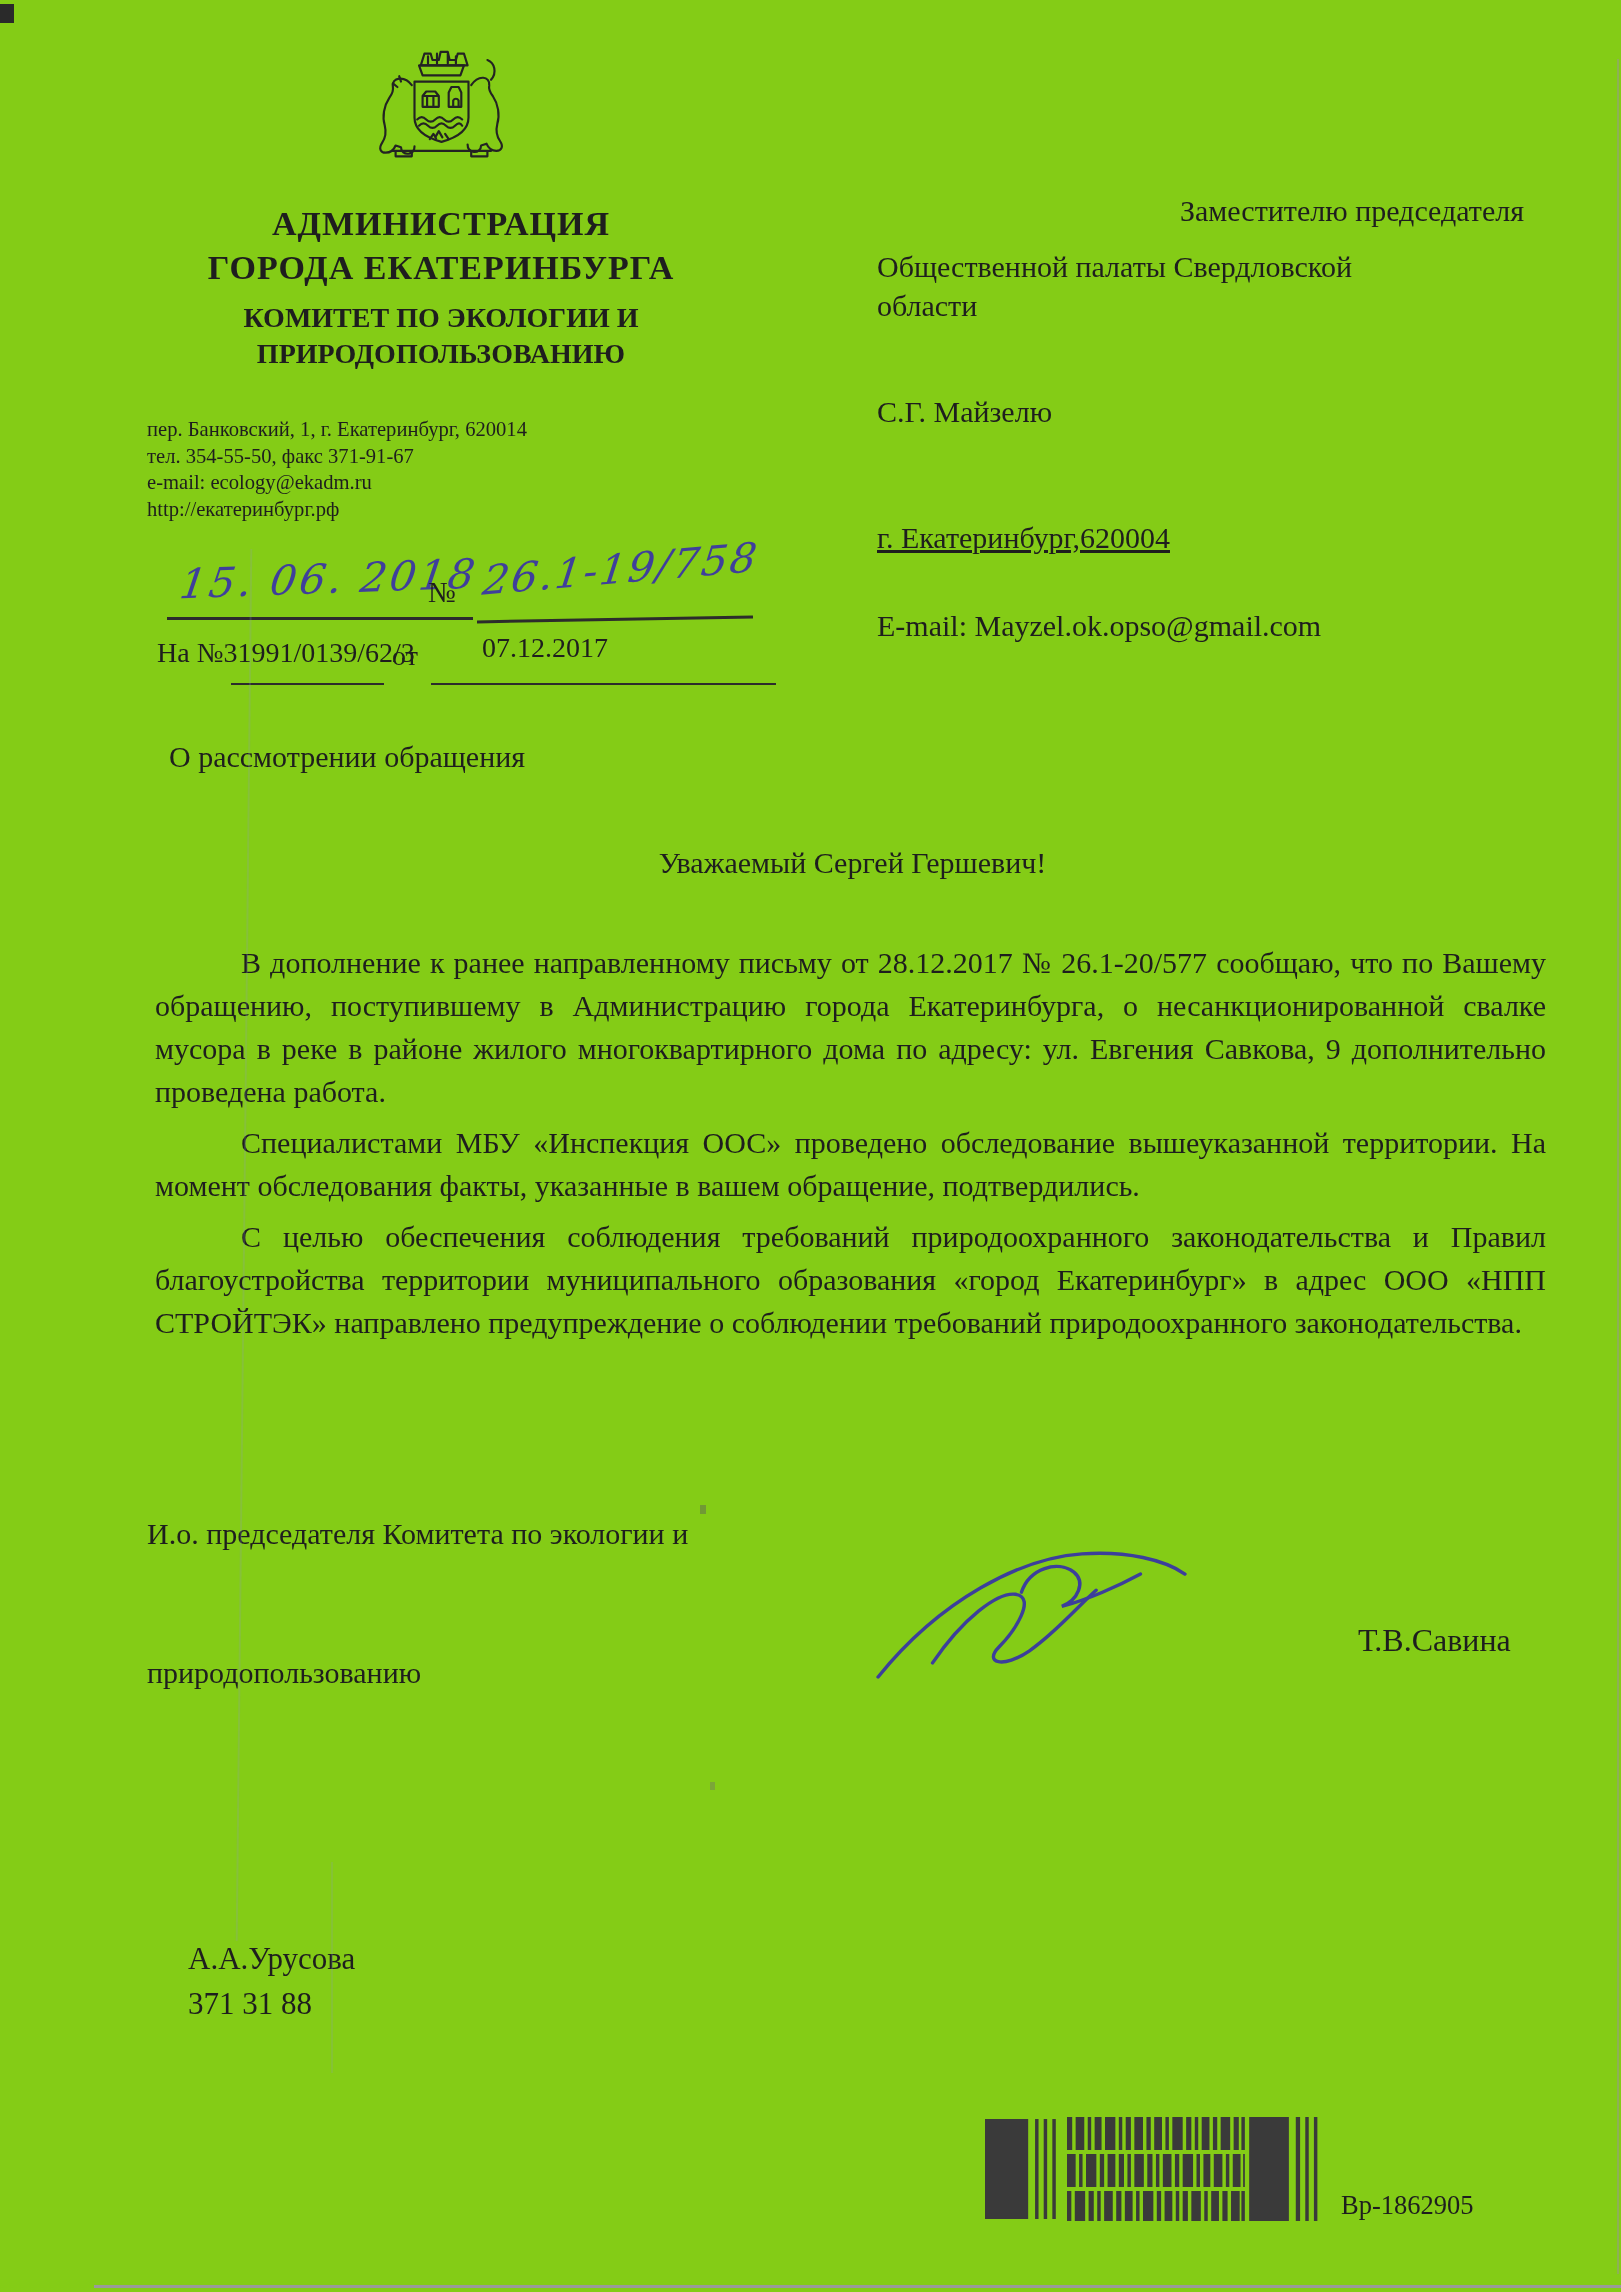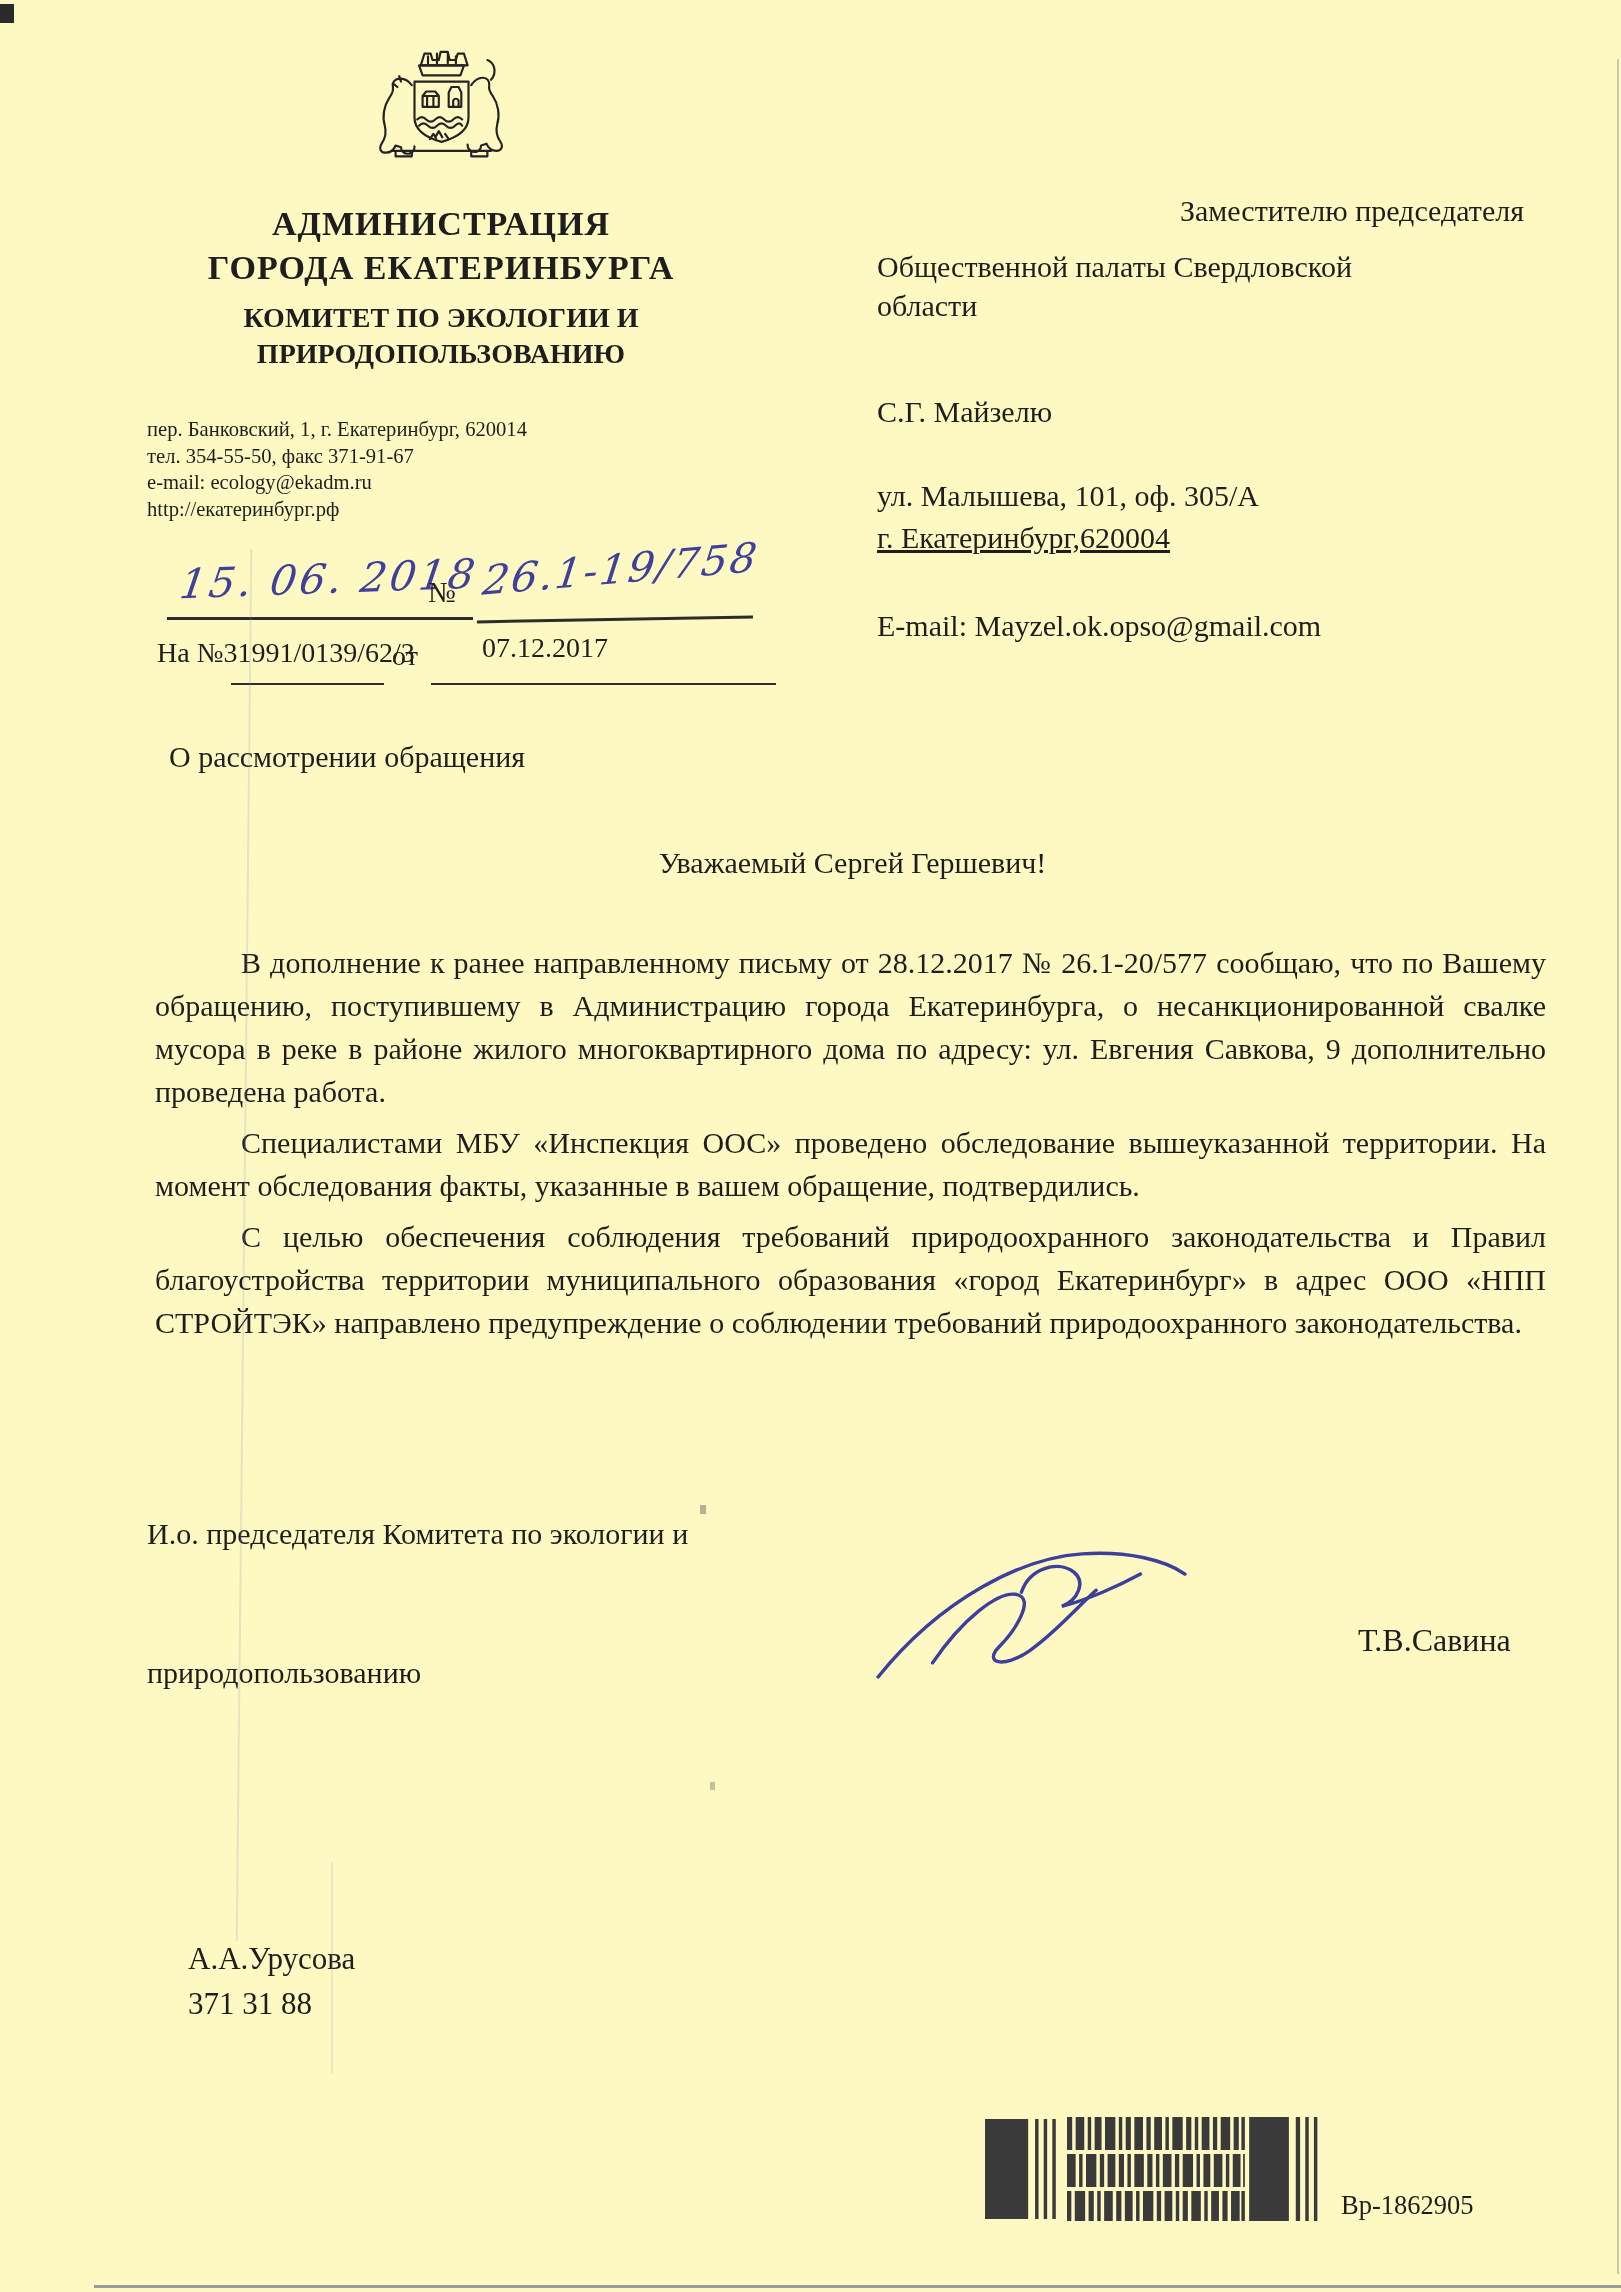--- a/index.html
+++ b/index.html
@@ -1,17 +1,17 @@
 <!DOCTYPE html>
 <html><head>
 <meta charset="utf-8">
 <style>
   html,body { margin:0; padding:0; background:#e8e8e8; }
   .page {
-    position:relative; width:1621px; height:2293px; background:#fef9c3;
+    position:relative; width:1621px; height:2293px; background:#84cc16;
     margin:0 auto; overflow:hidden;
     font-family:"Liberation Serif","DejaVu Serif",serif; color:#1e1e1e;
   }
   .abs { position:absolute; }
   
   .crest { left:365px; top:37px; width:153px; height:145px; }
   .org-name { left:147px; top:202px; width:588px; text-align:center;
     font-size:34px; font-weight:bold; line-height:44px; letter-spacing:1px; }
   .committee { left:147px; top:300px; width:588px; text-align:center;
     font-size:28px; font-weight:bold; line-height:36px; }
@@ -125,21 +125,20 @@
   <div class="abs reply-ot">от</div>
   <div class="abs reply-date">07.12.2017</div>
   <div class="abs rule rule4"></div>
 
   <div class="abs subject">О рассмотрении обращения</div>
 
   <div class="abs rcp rcp1">Заместителю председателя</div>
   <div class="abs rcp rcp2">Общественной палаты Свердловской</div>
   <div class="abs rcp rcp3">области</div>
   <div class="abs rcp rcp-name">С.Г. Майзелю</div>
-  <div class="abs rcp rcp-a1">ул. Малышева, 101, оф. 305/А</div>
   <div class="abs rcp rcp-a2">г. Екатеринбург,620004</div>
   <div class="abs rcp rcp-email">E-mail: Mayzel.ok.opso@gmail.com</div>
 
   <div class="abs salutation">Уважаемый Сергей Гершевич!</div>
   <div class="abs body-text">
     <p>В дополнение к ранее направленному письму от 28.12.2017 № 26.1-20/577 сообщаю, что по Вашему обращению, поступившему в Администрацию города Екатеринбурга, о несанкционированной свалке мусора в реке в районе жилого многоквартирного дома по адресу: ул. Евгения Савкова, 9 дополнительно проведена работа.</p>
     <p>Специалистами МБУ «Инспекция ООС» проведено обследование вышеуказанной территории. На момент обследования факты, указанные в вашем обращение, подтвердились.</p>
     <p>С целью обеспечения соблюдения требований природоохранного законодательства и Правил благоустройства территории муниципального образования «город Екатеринбург» в адрес ООО «НПП СТРОЙТЭК» направлено предупреждение о соблюдении требований природоохранного законодательства.</p>
   </div>
 

